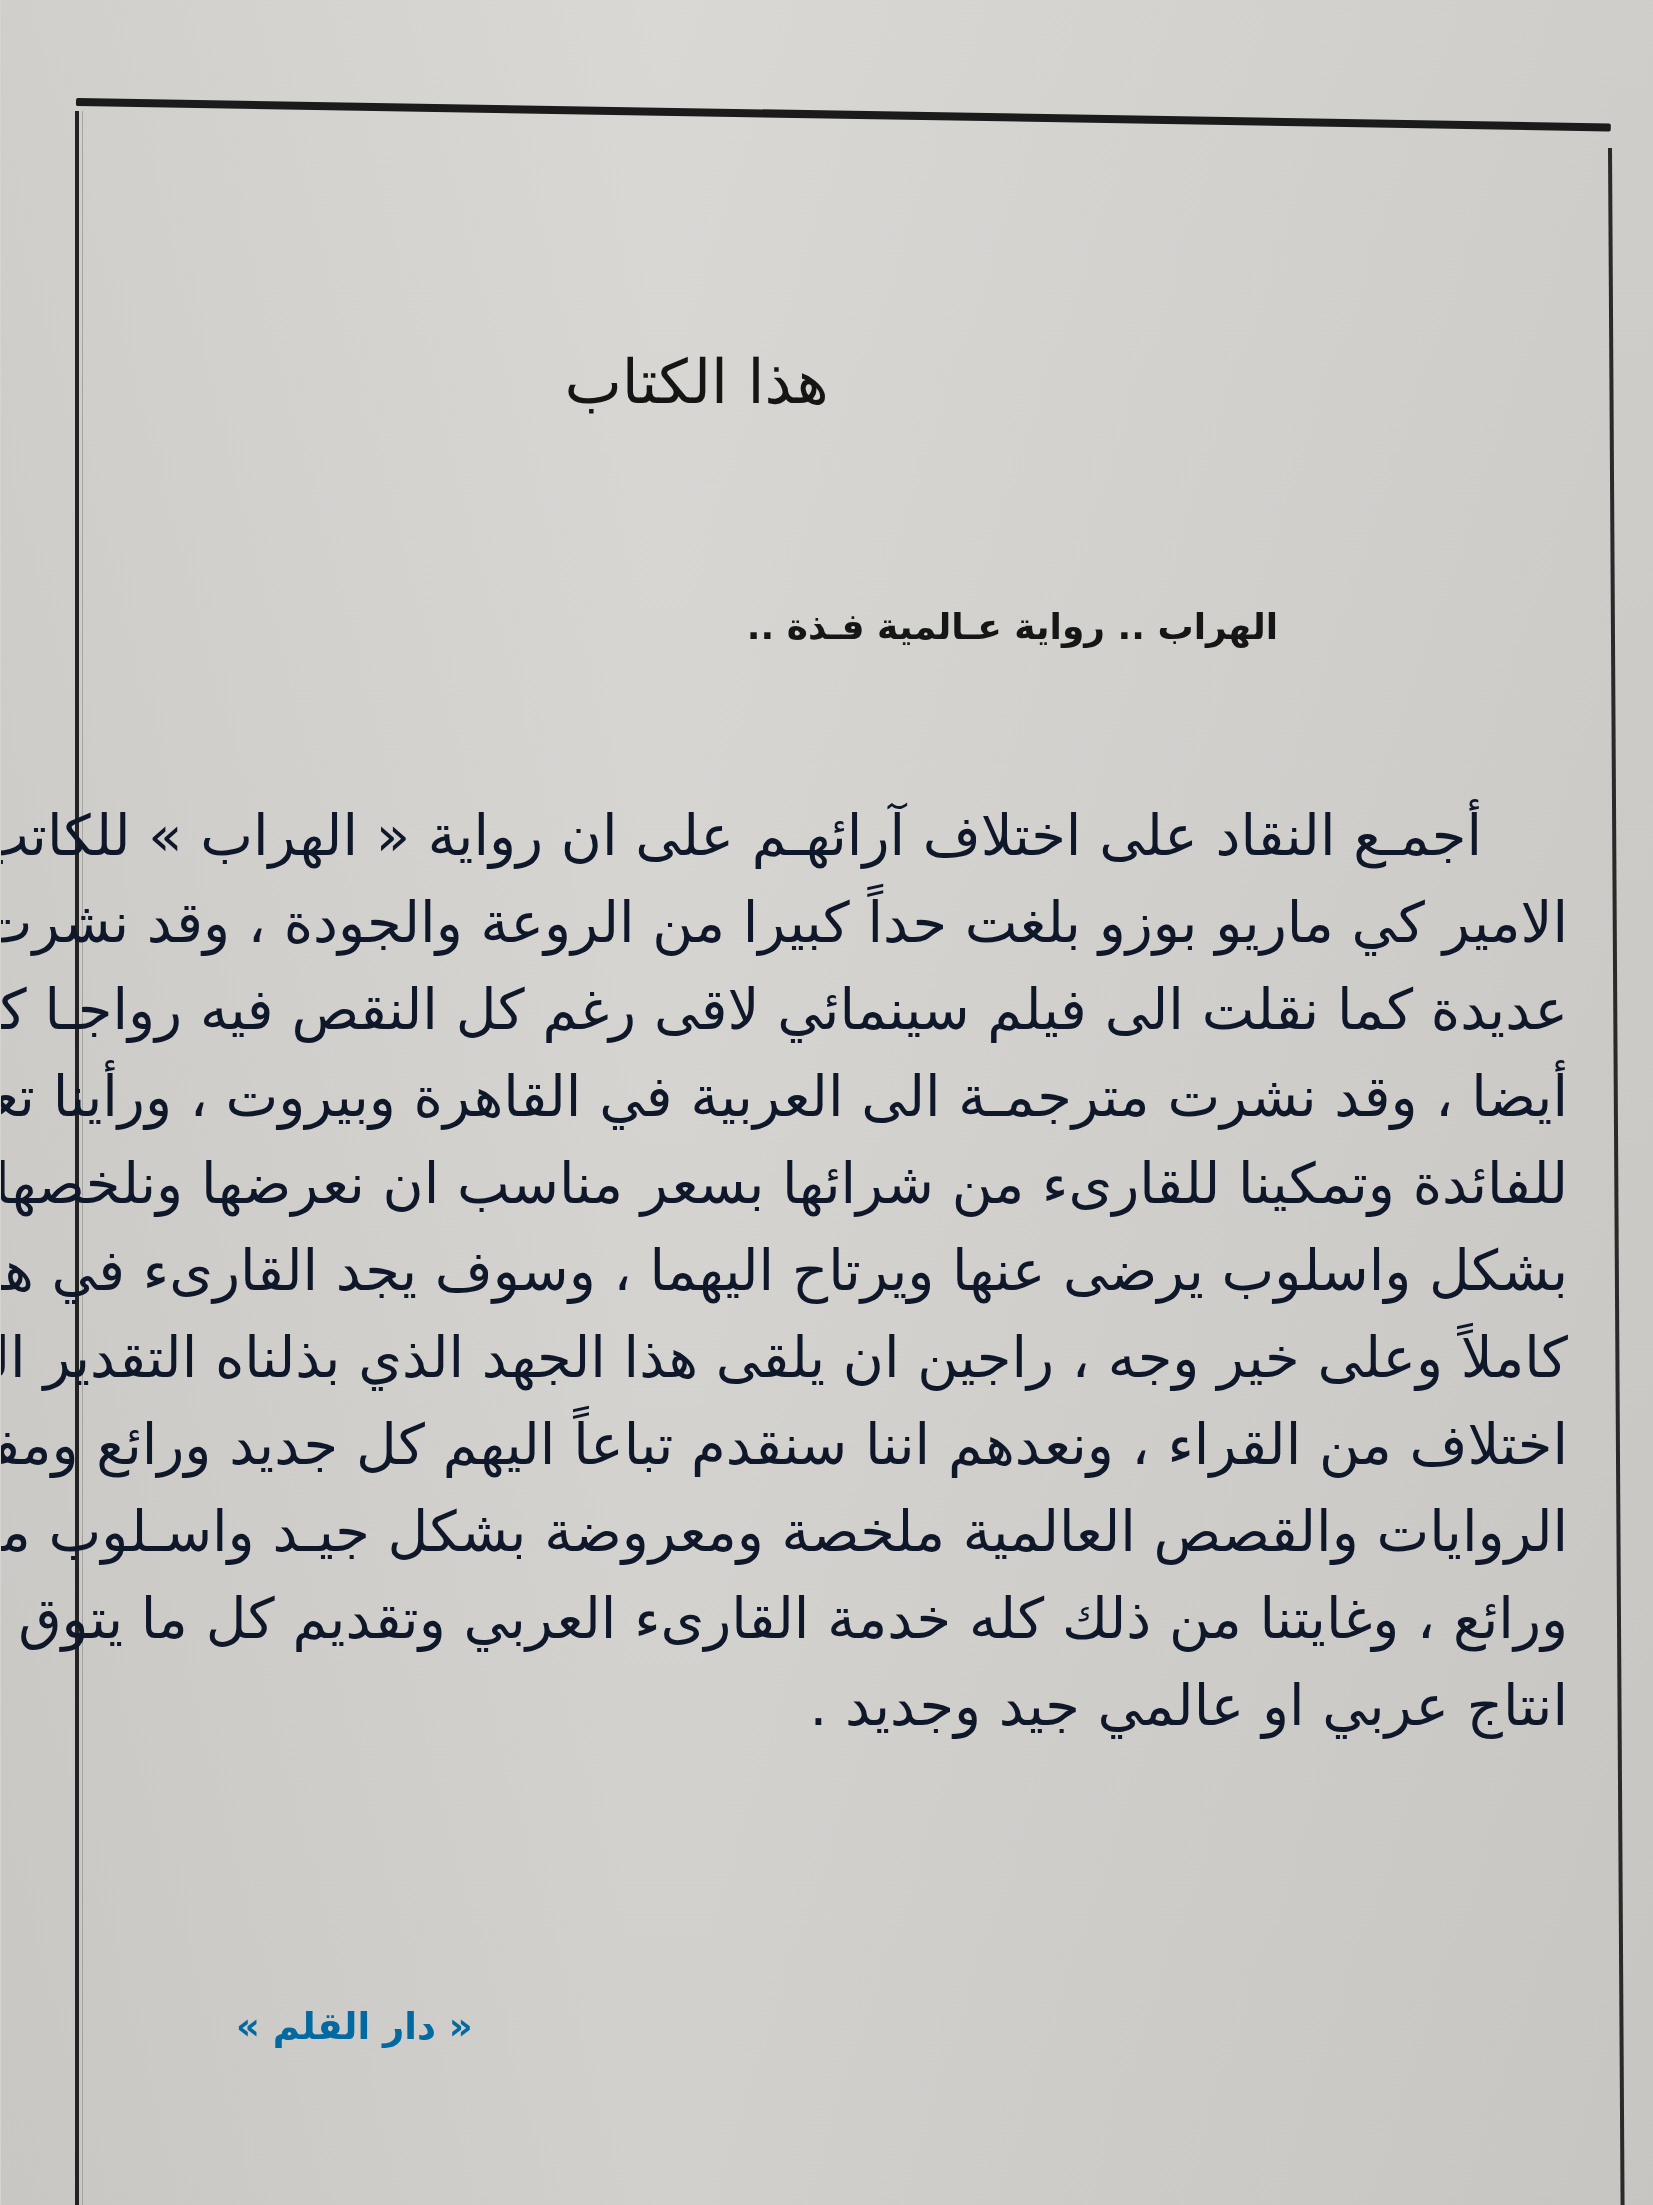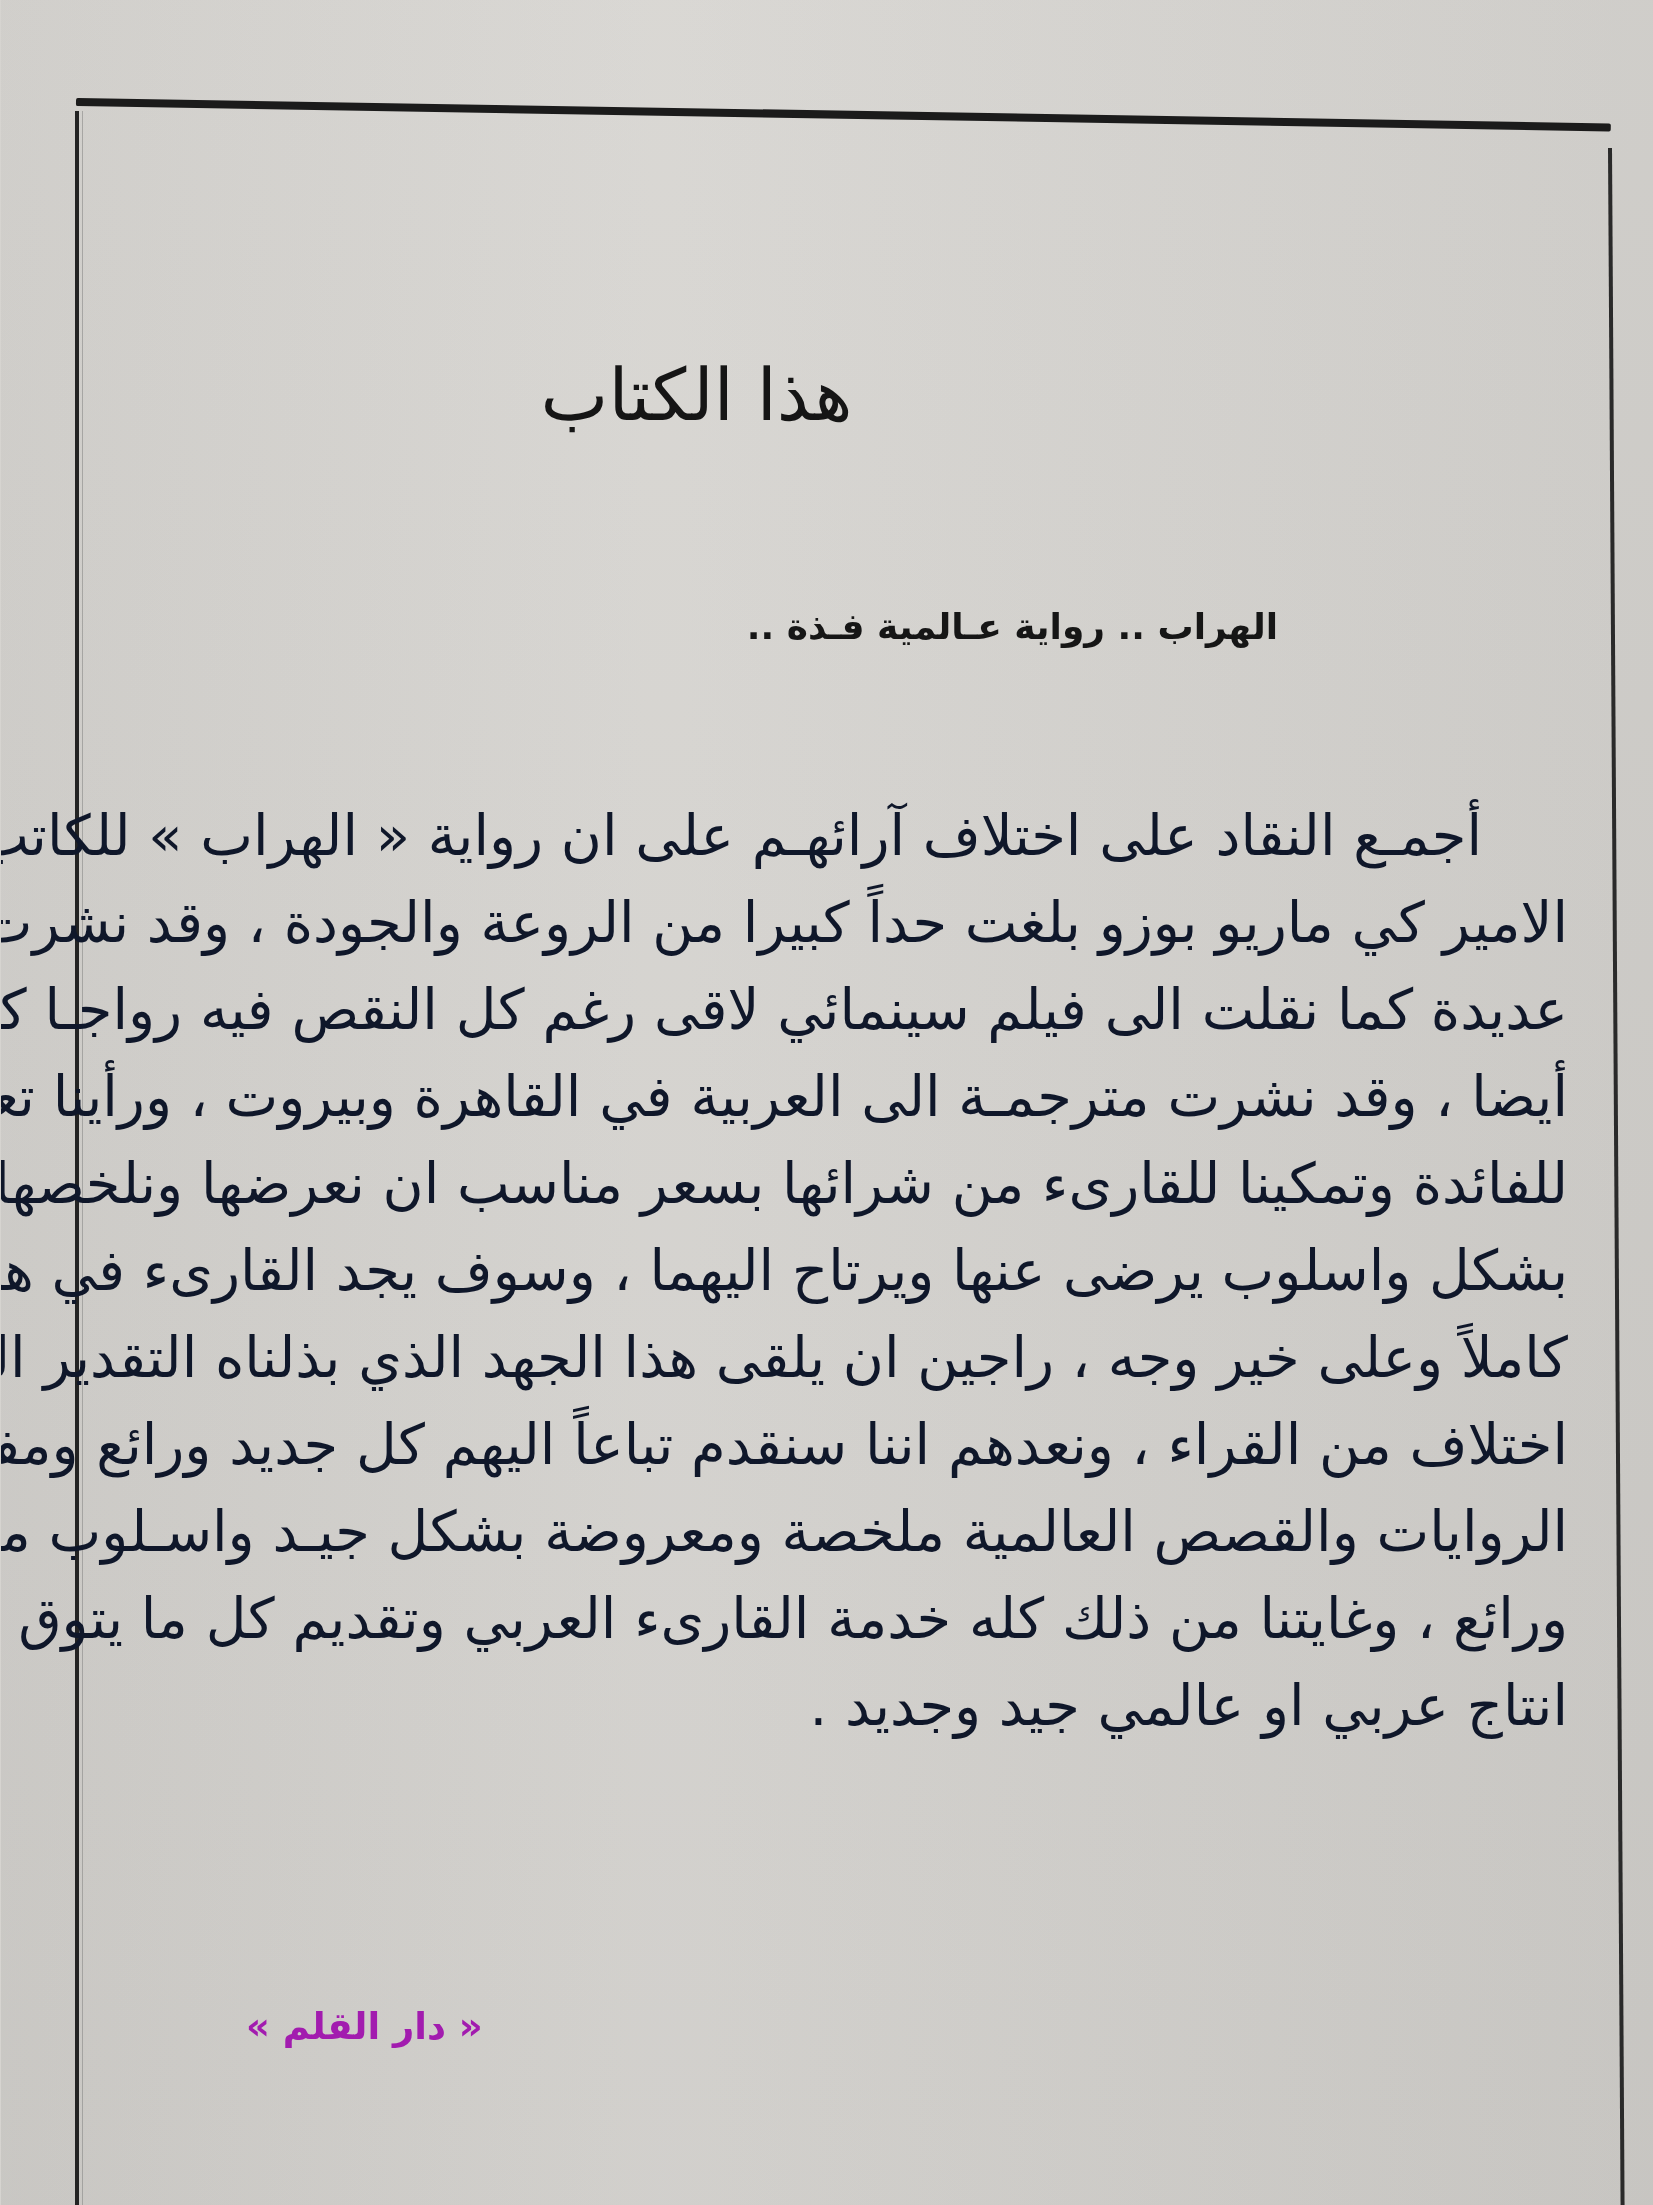--- a/index.html
+++ b/index.html
@@ -69,21 +69,21 @@
       top: 0;
       width: 1478px;
       height: 2205px;
     }
     .title {
       position: absolute;
       top: 305px;
       left: 0;
       width: 1145px;
       text-align: center;
-      font-size: 72px;
+      font-size: 61px;
       font-family: "DejaVu Serif", serif;
       font-weight: normal;
       letter-spacing: 1px;
       color: #151515;
     }
     .subtitle {
       position: absolute;
       top: 606px;
       left: 0;
       width: 1154px;
@@ -109,24 +109,24 @@
     }
     .body-line.first {
       padding-right: 86px;
     }
     .body-line.last {
       text-align-last: right;
     }
     .signature {
       position: absolute;
       top: 2005px;
-      left: 122px;
+      left: 112px;
       font-size: 37px;
       font-weight: bold;
-      color: #a21caf;
+      color: #0369a1;
     }
   </style>
 </head>
 <body>
 
 <div class="paper-shade"></div>
 
 <div class="frame-top"></div>
 <div class="frame-left"></div>
 <div class="frame-left-inner"></div>

